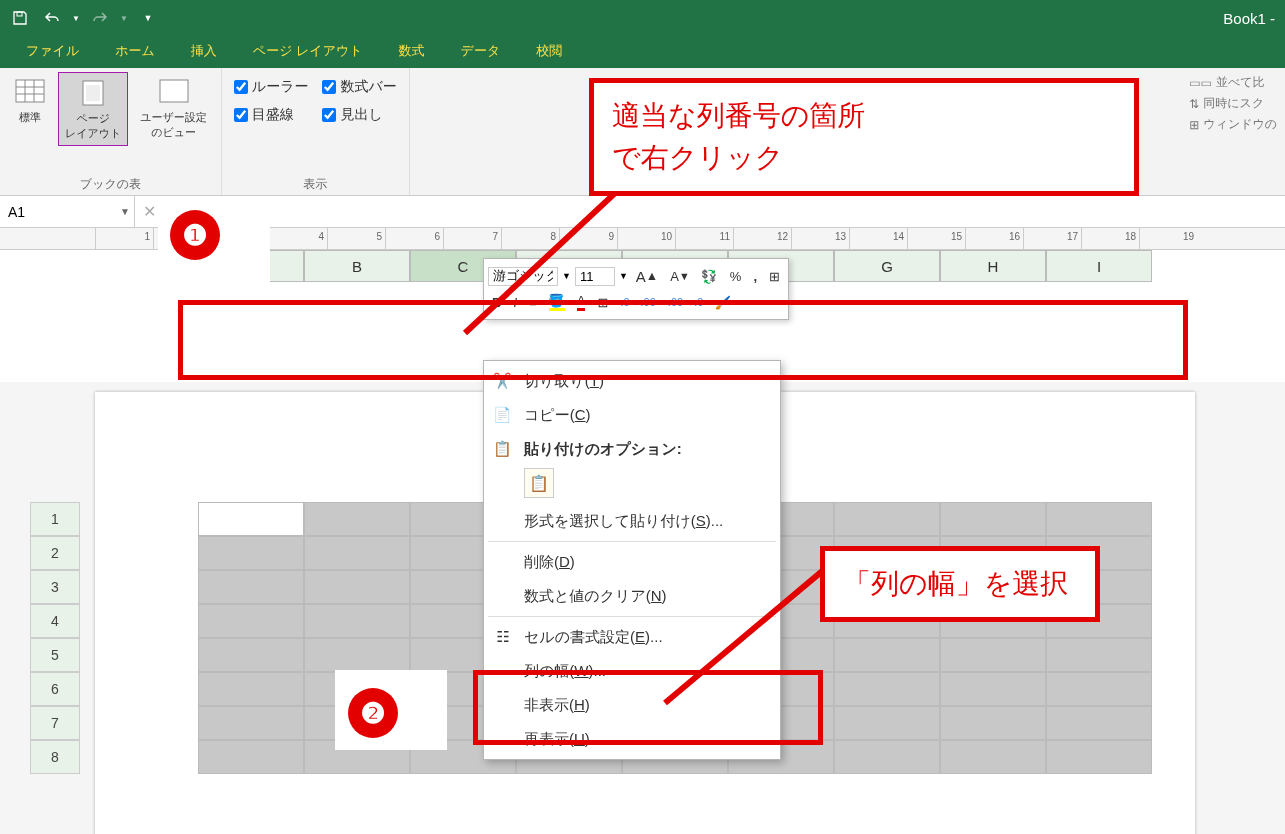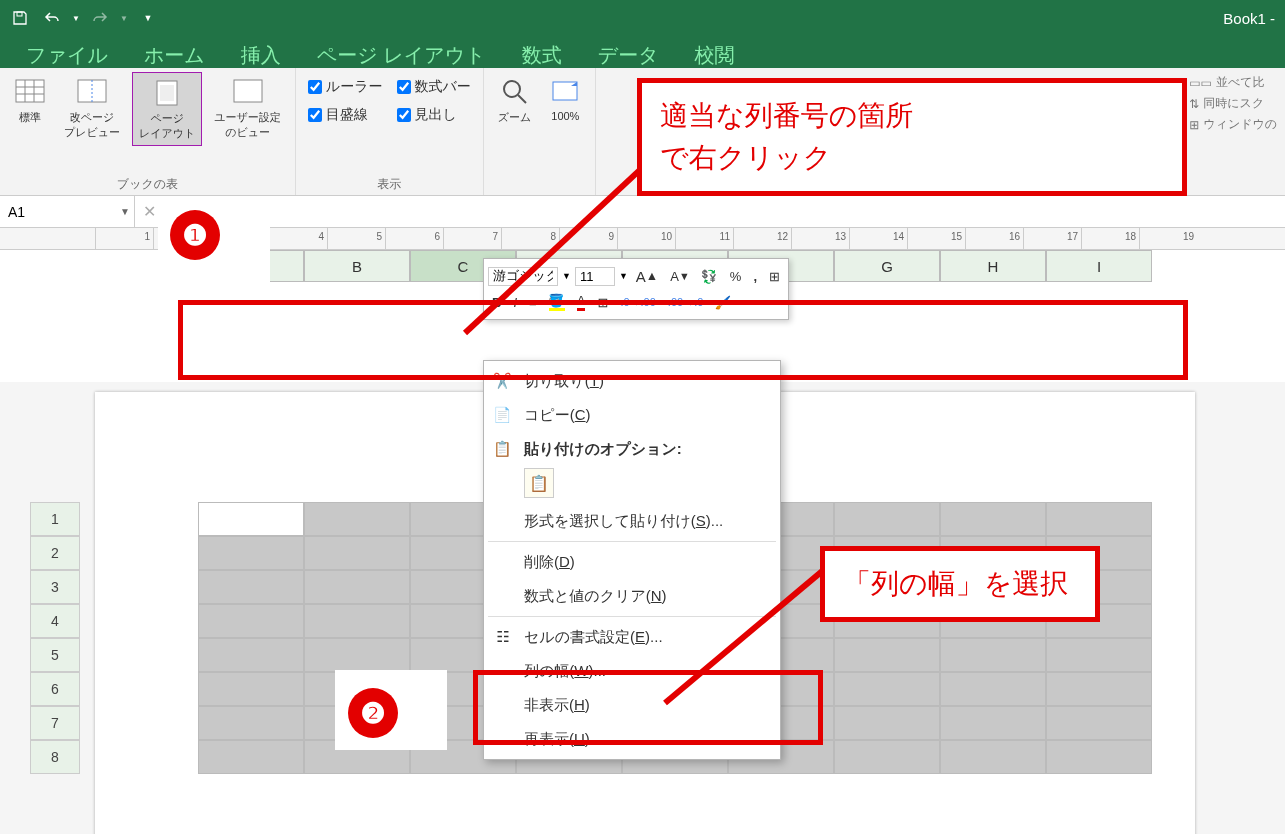--- a/index.html
+++ b/index.html
@@ -8,21 +8,21 @@
 
 .titlebar { background: #217346; height: 36px; display: flex; align-items: center; padding: 0 6px; color: #fff; position: relative; }
 .qat { display: flex; align-items: center; gap: 4px; }
 .qat-btn { width: 28px; height: 28px; display: flex; align-items: center; justify-content: center; color: #fff; }
 .qat-btn svg { width: 16px; height: 16px; fill: #fff; }
 .qat-btn.disabled { opacity: 0.5; }
 .titlebar-title { position: absolute; right: 10px; font-size: 15px; }
 
 
 .ribbon-tabs { background: #217346; height: 32px; display: flex; padding-left: 8px; }
-.ribbon-tab { padding: 6px 18px; color: #86efac; font-size: 20px; cursor: pointer; }
+.ribbon-tab { padding: 6px 18px; color: #fde047; font-size: 13px; cursor: pointer; }
 .ribbon-tab.file { background: #217346; }
 
 
 .ribbon { background: #f3f3f3; border-bottom: 1px solid #ccc; height: 128px; display: flex; }
 .ribbon-group { border-right: 1px solid #ddd; padding: 4px 8px 2px; display: flex; flex-direction: column; }
 .ribbon-group-body { flex: 1; display: flex; align-items: flex-start; gap: 6px; }
 .ribbon-group-label { text-align: center; font-size: 12px; color: #666; padding-top: 2px; }
 .big-btn { display: flex; flex-direction: column; align-items: center; padding: 4px 6px; font-size: 11px; color: #333; cursor: pointer; text-align: center; }
 .big-btn.selected { background: #d5d5d5; border: 1px solid #a21caf; }
 .big-btn .icon-box { width: 32px; height: 32px; margin-bottom: 2px; }
@@ -129,28 +129,20 @@
       <div class="big-btn">
         <div class="icon-box"><svg viewBox="0 0 32 32">
               <rect x="2" y="4" width="28" height="22" fill="#fff" stroke="#888"></rect>
               <line x1="2" y1="11" x2="30" y2="11" stroke="#888"></line>
               <line x1="2" y1="18" x2="30" y2="18" stroke="#888"></line>
               <line x1="11" y1="4" x2="11" y2="26" stroke="#888"></line>
               <line x1="20" y1="4" x2="20" y2="26" stroke="#888"></line>
             </svg></div>
         <span>標準</span>
       </div>
-      <div class="big-btn">
-        <div class="icon-box"><svg viewBox="0 0 32 32">
-              <rect x="2" y="4" width="28" height="22" fill="#fff" stroke="#888"></rect>
-              <line x1="16" y1="4" x2="16" y2="26" stroke="#4a86e8" stroke-dasharray="2"></line>
-            </svg></div>
-        <span style="white-space:pre-line;">改ページ
-プレビュー</span>
-      </div>
       <div class="big-btn selected">
         <div class="icon-box"><svg viewBox="0 0 32 32">
               <rect x="6" y="4" width="20" height="24" fill="#fff" stroke="#888"></rect>
               <rect x="9" y="8" width="14" height="16" fill="#eee"></rect>
             </svg></div>
         <span style="white-space:pre-line;">ページ
 レイアウト</span>
       </div>
       <div class="big-btn">
         <div class="icon-box"><svg viewBox="0 0 32 32">
@@ -182,38 +174,20 @@
           </label>
         <label class="check-row">
             <input type="checkbox" checked="" style="">
             <span>見出し</span>
           </label>
       </div>
     </div>
     <div class="ribbon-group-label">表示</div>
   </div>
 
-  <div class="ribbon-group">
-    <div class="ribbon-group-body">
-      <div class="big-btn">
-        <div class="icon-box"><svg viewBox="0 0 32 32">
-              <circle cx="13" cy="13" r="8" fill="none" stroke="#555" stroke-width="2"></circle>
-              <line x1="19" y1="19" x2="27" y2="27" stroke="#555" stroke-width="2"></line>
-            </svg></div>
-        <span>ズーム</span>
-      </div>
-      <div class="big-btn">
-        <div class="icon-box"><svg viewBox="0 0 32 32">
-              <rect x="4" y="6" width="24" height="18" fill="#fff" stroke="#4a86e8"></rect>
-              <path d="M22 10l6-4v4" fill="#4a86e8"></path>
-            </svg></div>
-        <span>100%</span>
-      </div>
-    </div>
-  </div>
 
   <div class="ribbon-right">
     <div class="ribbon-right-item">
         <span>▭▭</span>
         <span>並べて比</span>
       </div>
     <div class="ribbon-right-item">
         <span>⇅</span>
         <span>同時にスク</span>
       </div>
@@ -449,21 +423,21 @@
   <div class="menu-item">
     <span class="menu-icon"></span>
     <span class="menu-text">非表示(<u>H</u>)</span>
   </div>
   <div class="menu-item">
     <span class="menu-icon"></span>
     <span class="menu-text">再表示(<u>U</u>)</span>
   </div>
 </div>
 
-<div class="callout" style="left:637px; top:78px; width:550px;">
+<div class="callout" style="left:589px; top:78px; width:550px;">
   <div>適当な列番号の箇所</div>
   <div>で右クリック</div>
 </div>
 <div class="callout-line" style="left:465px; top:330px; width:255px; height:6px; transform:rotate(-43deg);"></div>
 
 <div class="callout" style="left:820px; top:546px; width:280px;">
   <span>「列の幅」を選択</span>
 </div>
 <div class="callout-line" style="left:665px; top:700px; width:220px; height:6px; transform:rotate(-40deg);"></div>
 

